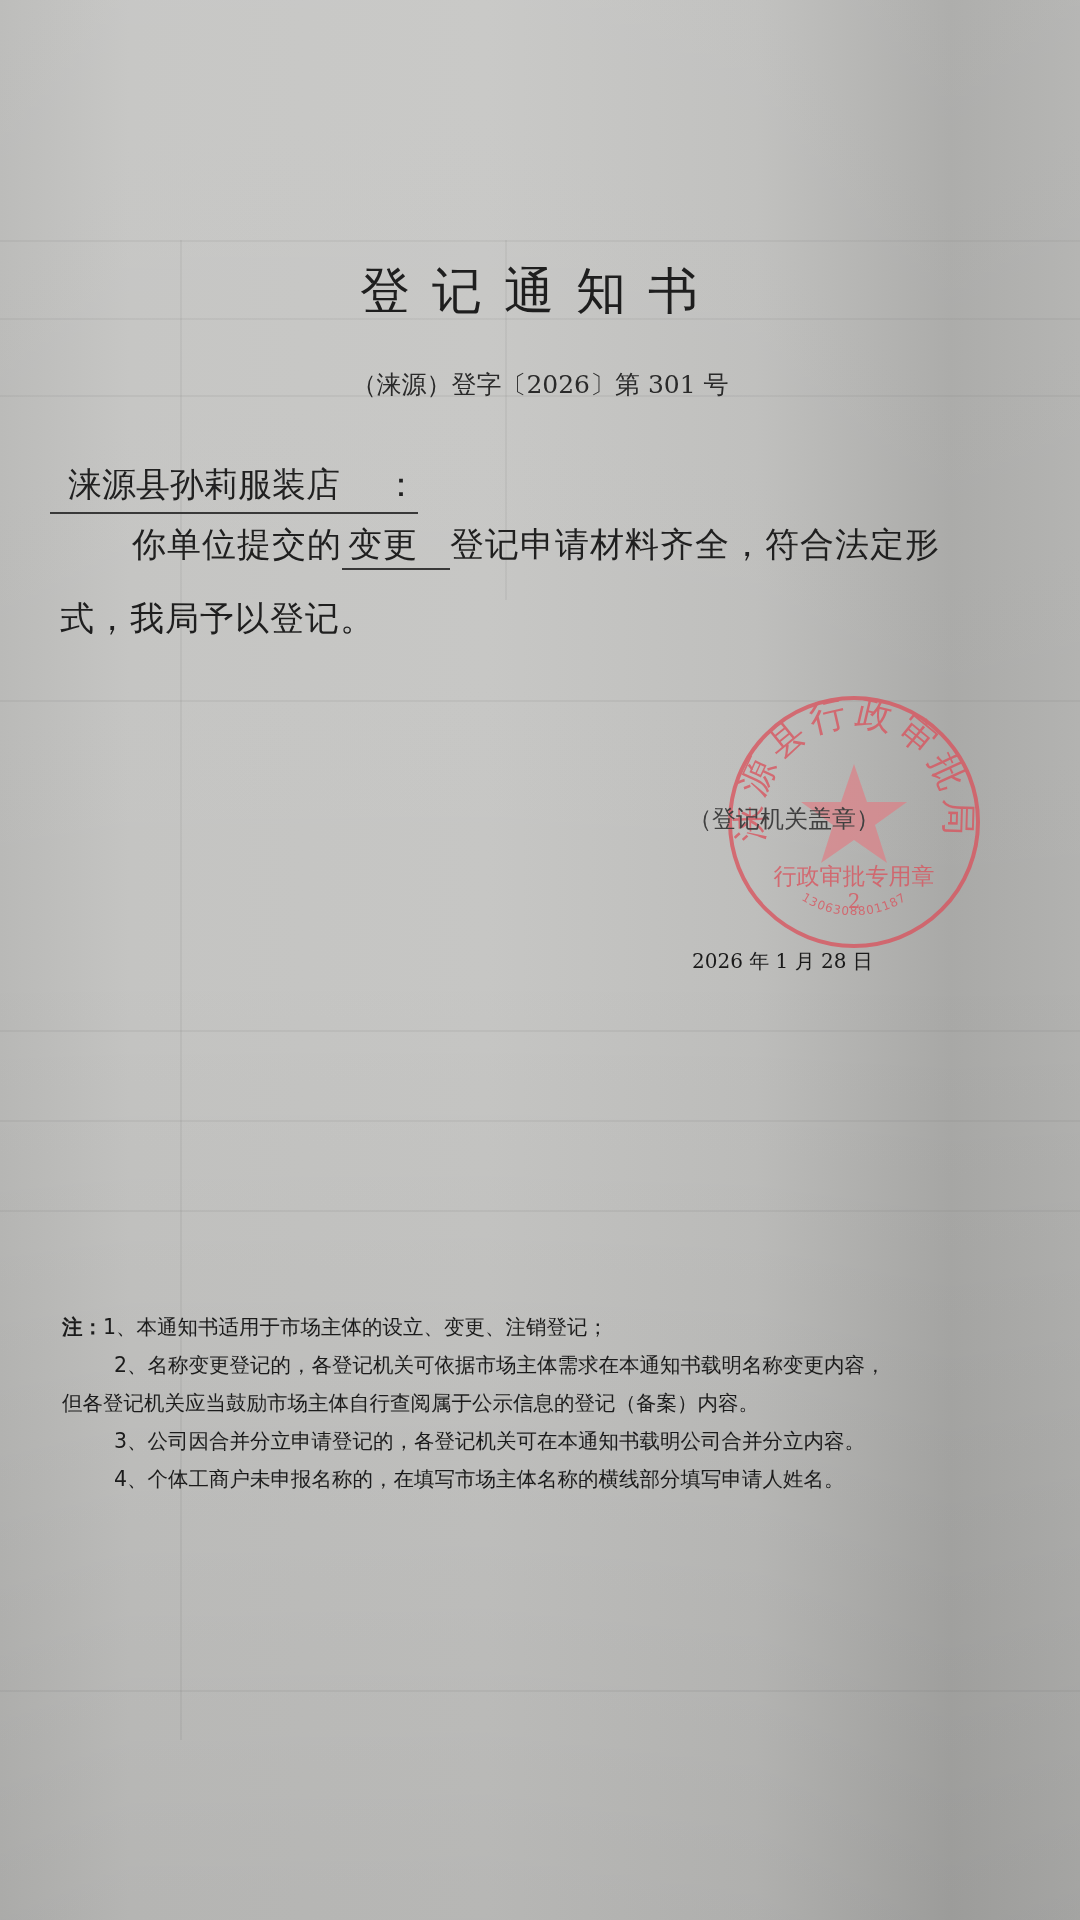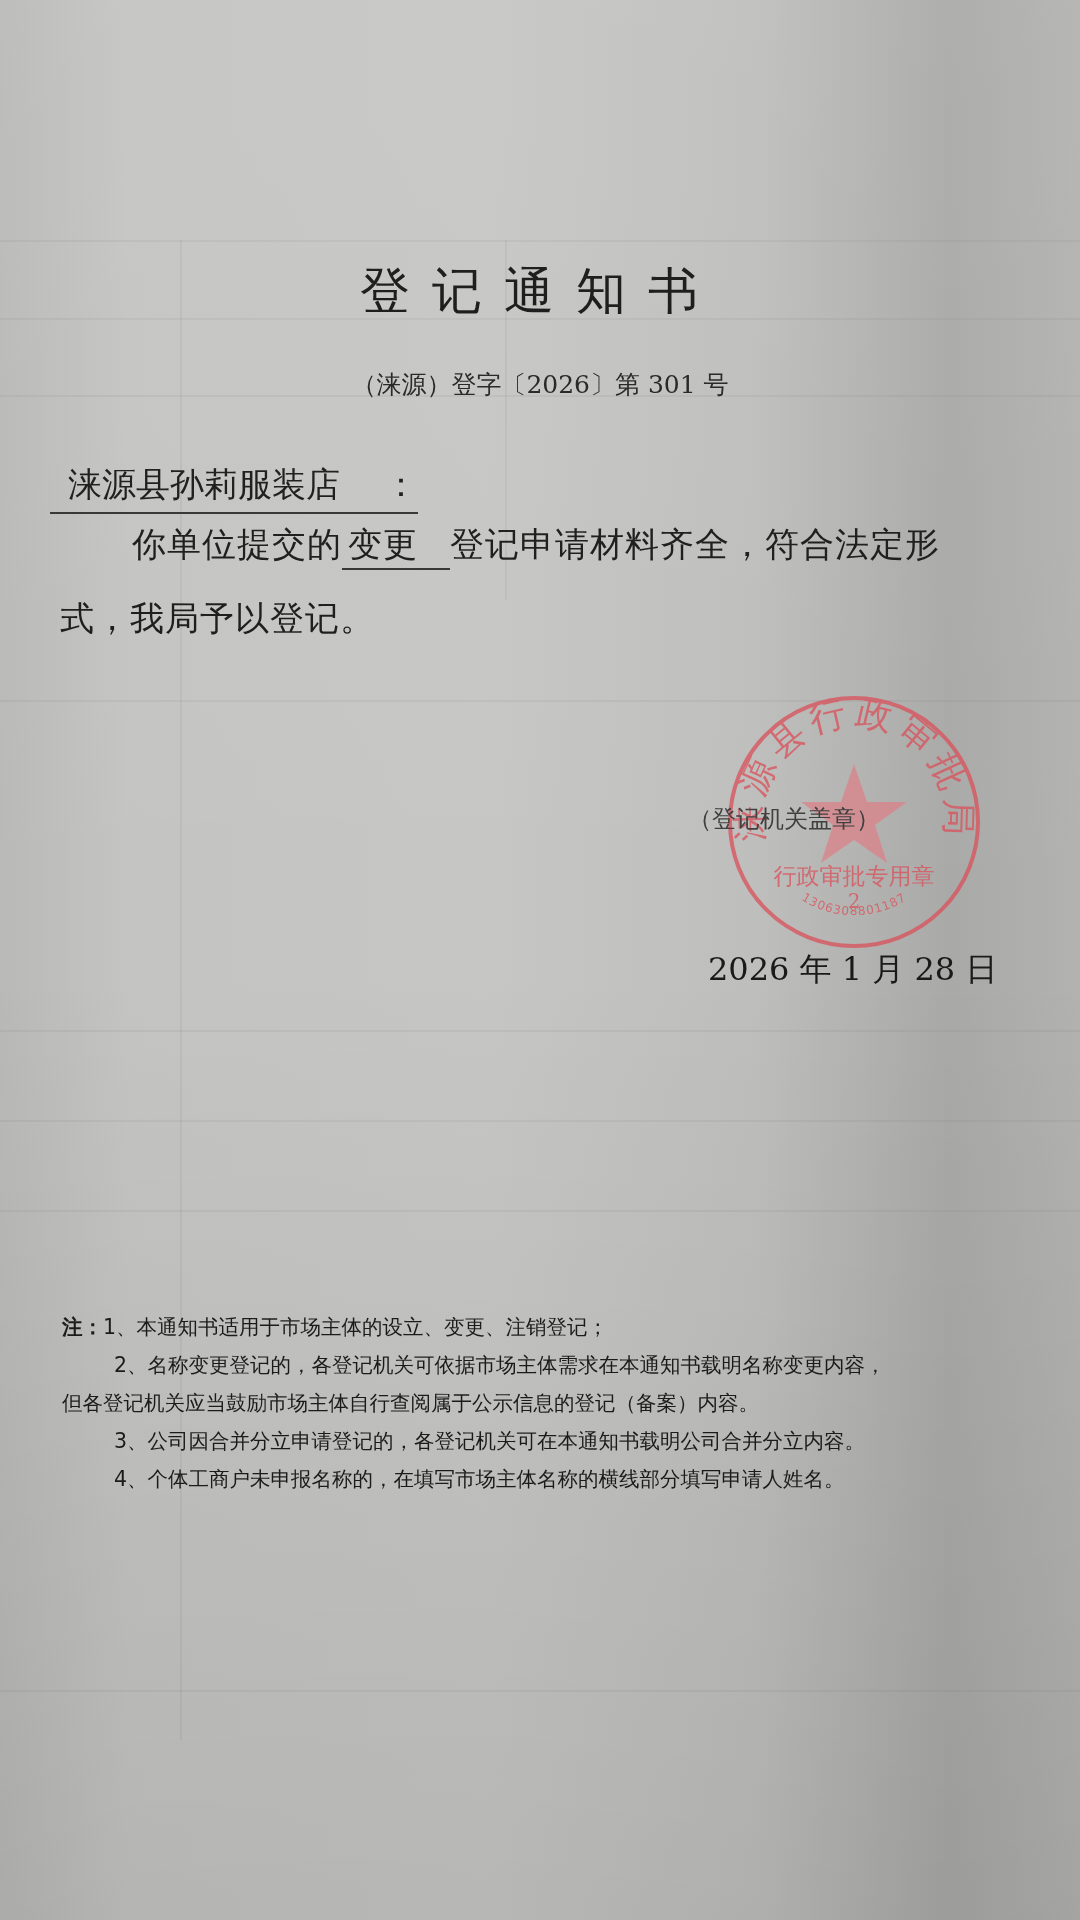--- a/index.html
+++ b/index.html
@@ -34,21 +34,21 @@
     position: absolute; top: 522px; left: 132px; font-size: 34px; color: #1a1a1a; letter-spacing: 1px;
   }
   .fill { display: inline-block; border-bottom: 2px solid #333; padding: 0 6px; min-width: 96px; }
   .body-line2 {
     position: absolute; top: 596px; left: 60px; font-size: 34px; color: #1a1a1a; letter-spacing: 1px;
   }
   .seal-label {
     position: absolute; top: 803px; left: 688px; font-size: 24px; color: #404040; z-index: 3;
   }
   .date {
-    position: absolute; top: 948px; left: 708px; font-size: 32px; color: #1a1a1a; z-index: 3;
+    position: absolute; top: 948px; left: 692px; font-size: 20px; color: #1a1a1a; z-index: 3;
   }
   .stamp {
     position: absolute; top: 694px; left: 726px; width: 256px; height: 256px; z-index: 2; opacity: 0.78;
   }
   .notes {
     position: absolute; top: 1308px; left: 62px; width: 980px;
     font-family: "DejaVu Sans", "Liberation Sans", sans-serif;
     font-size: 20.5px; line-height: 38px; color: #1c1c1c;
   }
   .notes .indent { padding-left: 52px; }

